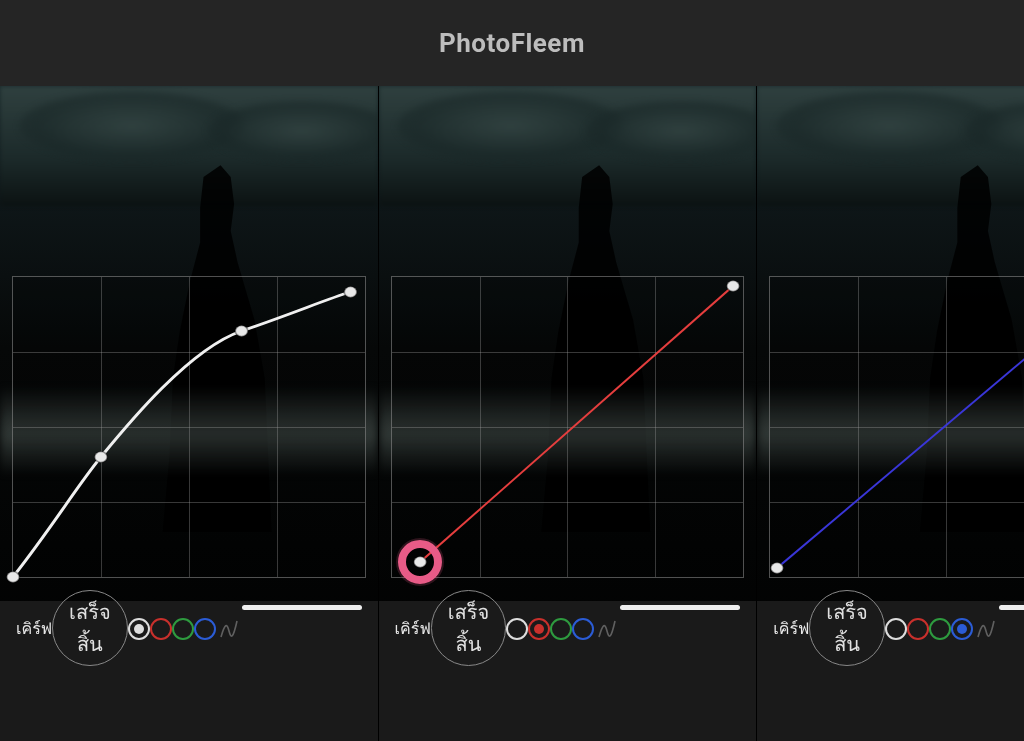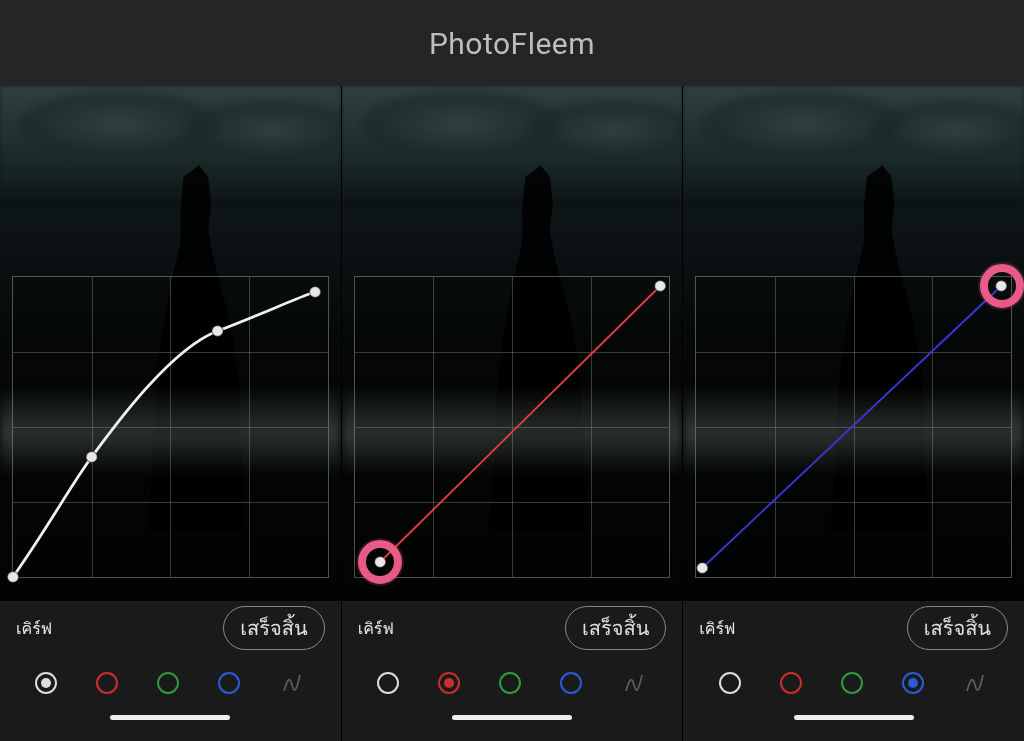--- a/index.html
+++ b/index.html
@@ -18,22 +18,22 @@
   }
   .header {
     height: 86px;
     display: flex;
     align-items: center;
     justify-content: center;
     background: #252525;
   }
   .header-title {
     color: #bdbdbd;
-    font-size: 30px;
-    font-weight: 400;
+    font-size: 26px;
+    font-weight: 700;
     letter-spacing: 0.5px;
   }
   .panels {
     flex: 1;
     display: flex;
   }
   .panel {
     flex: 1;
     display: flex;
     flex-direction: column;
@@ -111,21 +111,21 @@
     width: 44px; height: 44px;
     border: 8px solid #e85b87;
     border-radius: 50%;
     box-shadow: 0 0 0 2px rgba(232,91,135,0.2);
     pointer-events: none;
   }
   .toolbar {
     height: 140px;
     background: #1a1a1a;
     display: flex;
-    flex-direction: column;
+    flex-direction: row;
     padding: 0 16px;
   }
   .toolbar-top {
     height: 54px;
     display: flex;
     align-items: center;
     justify-content: space-between;
   }
   .mode-label {
     color: #e8e8e8;

